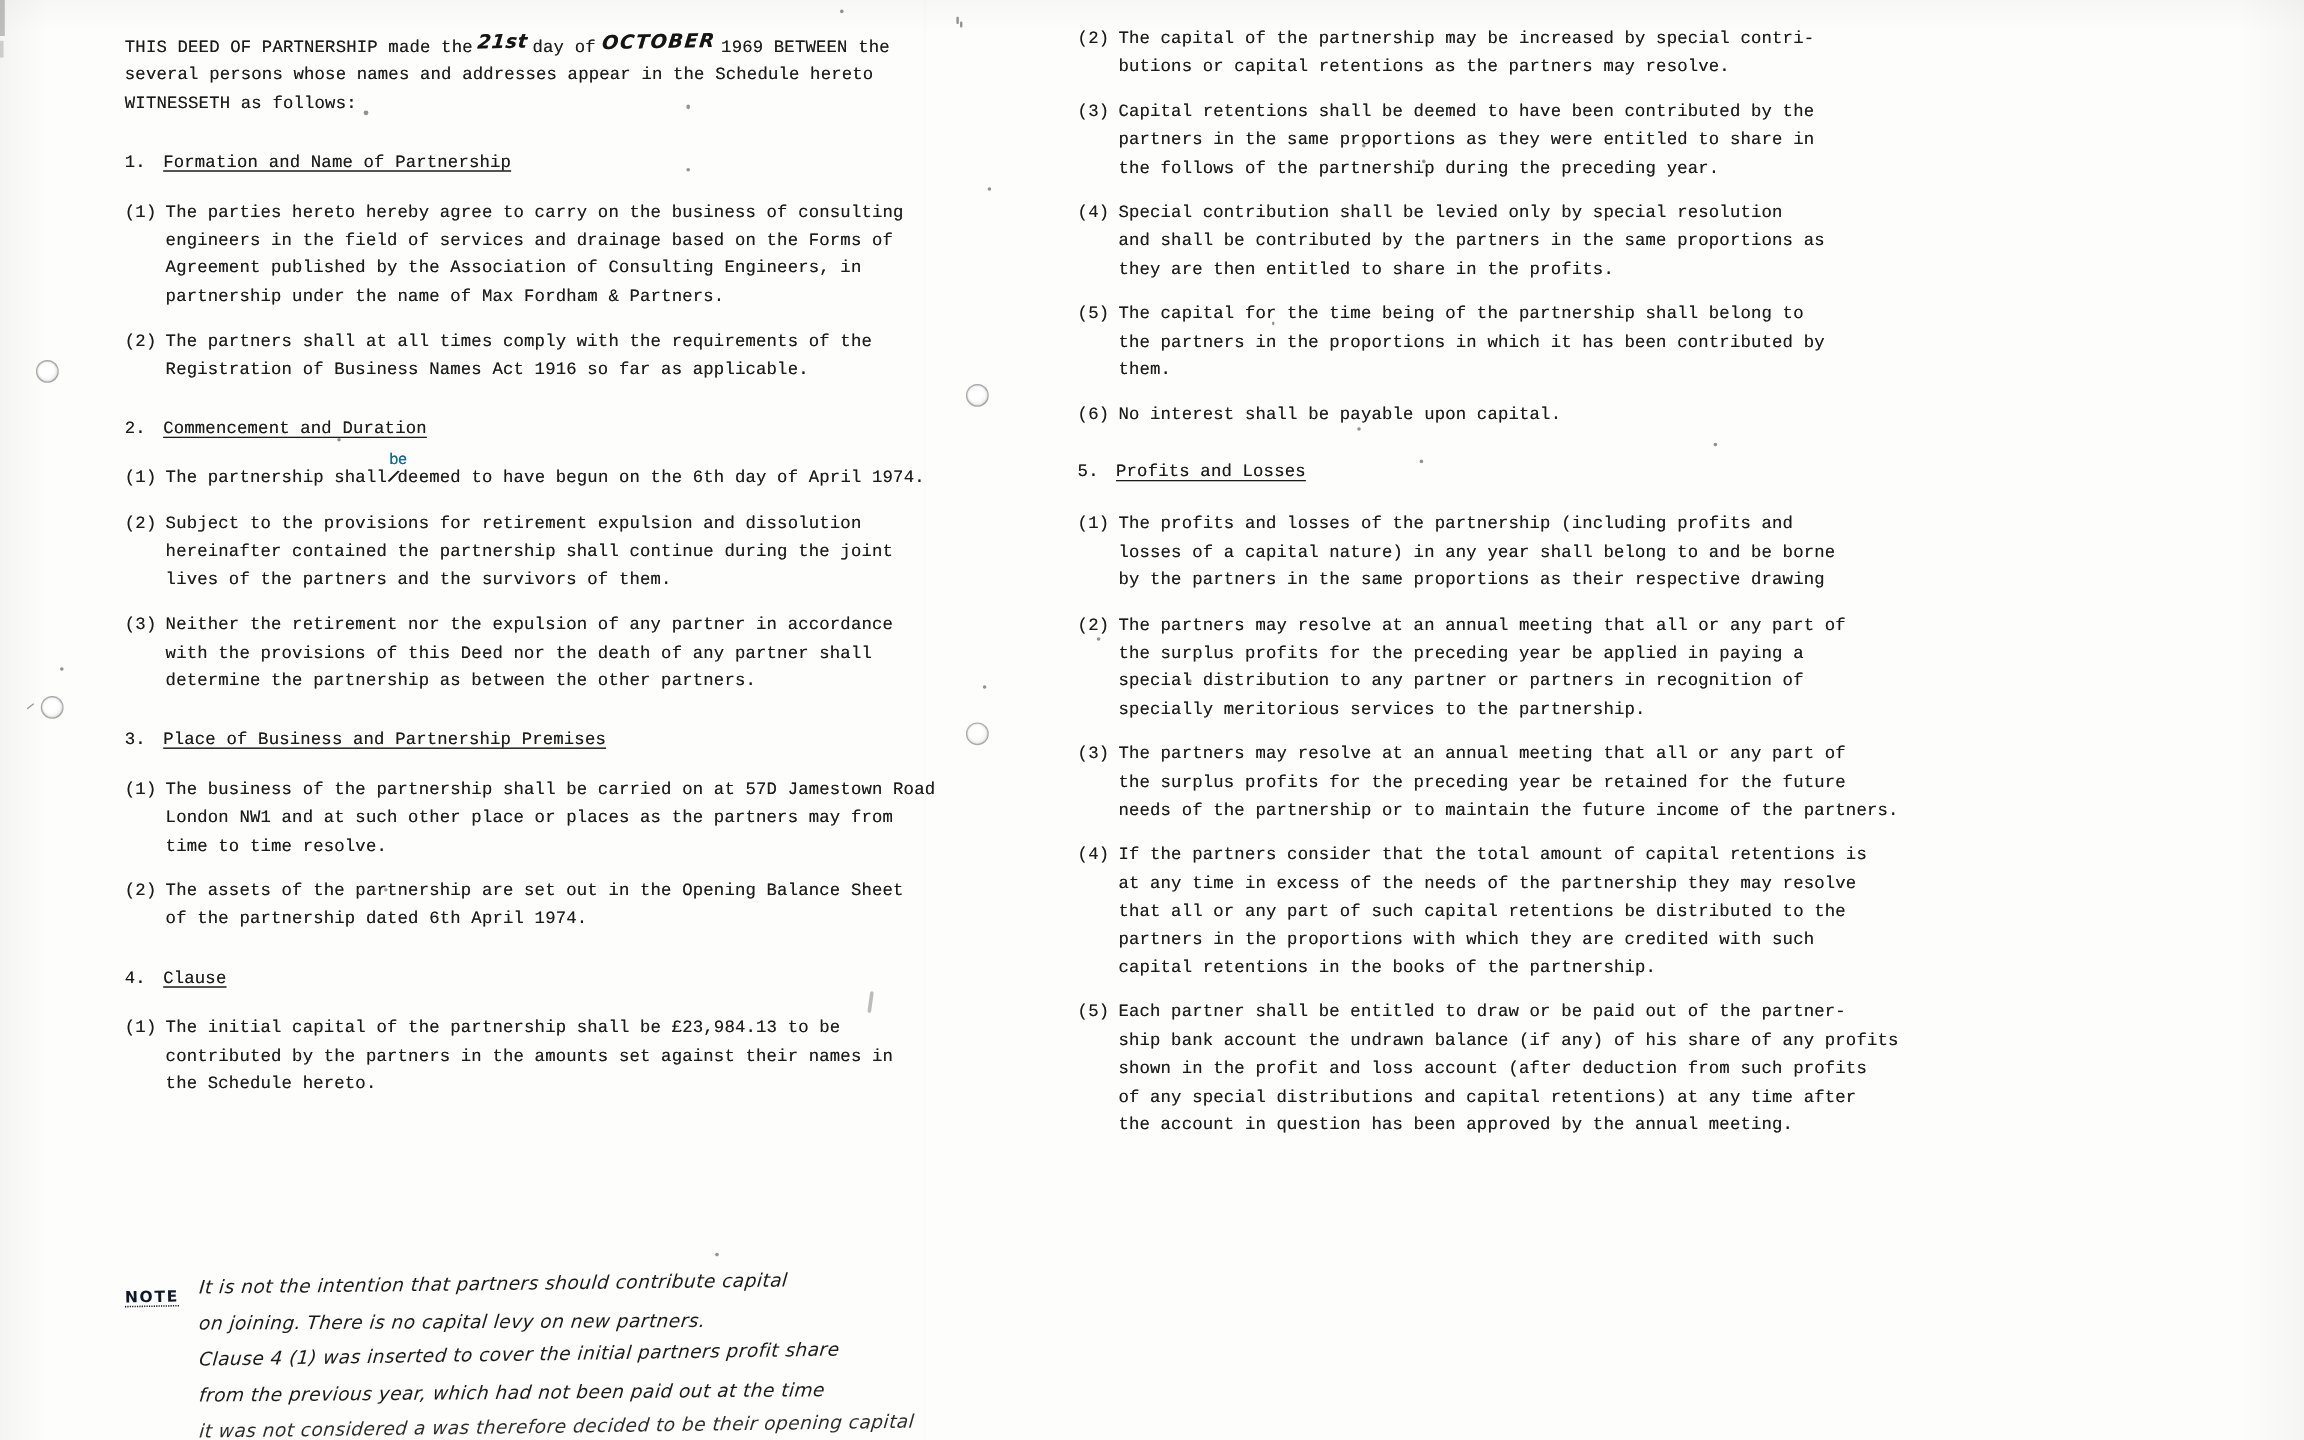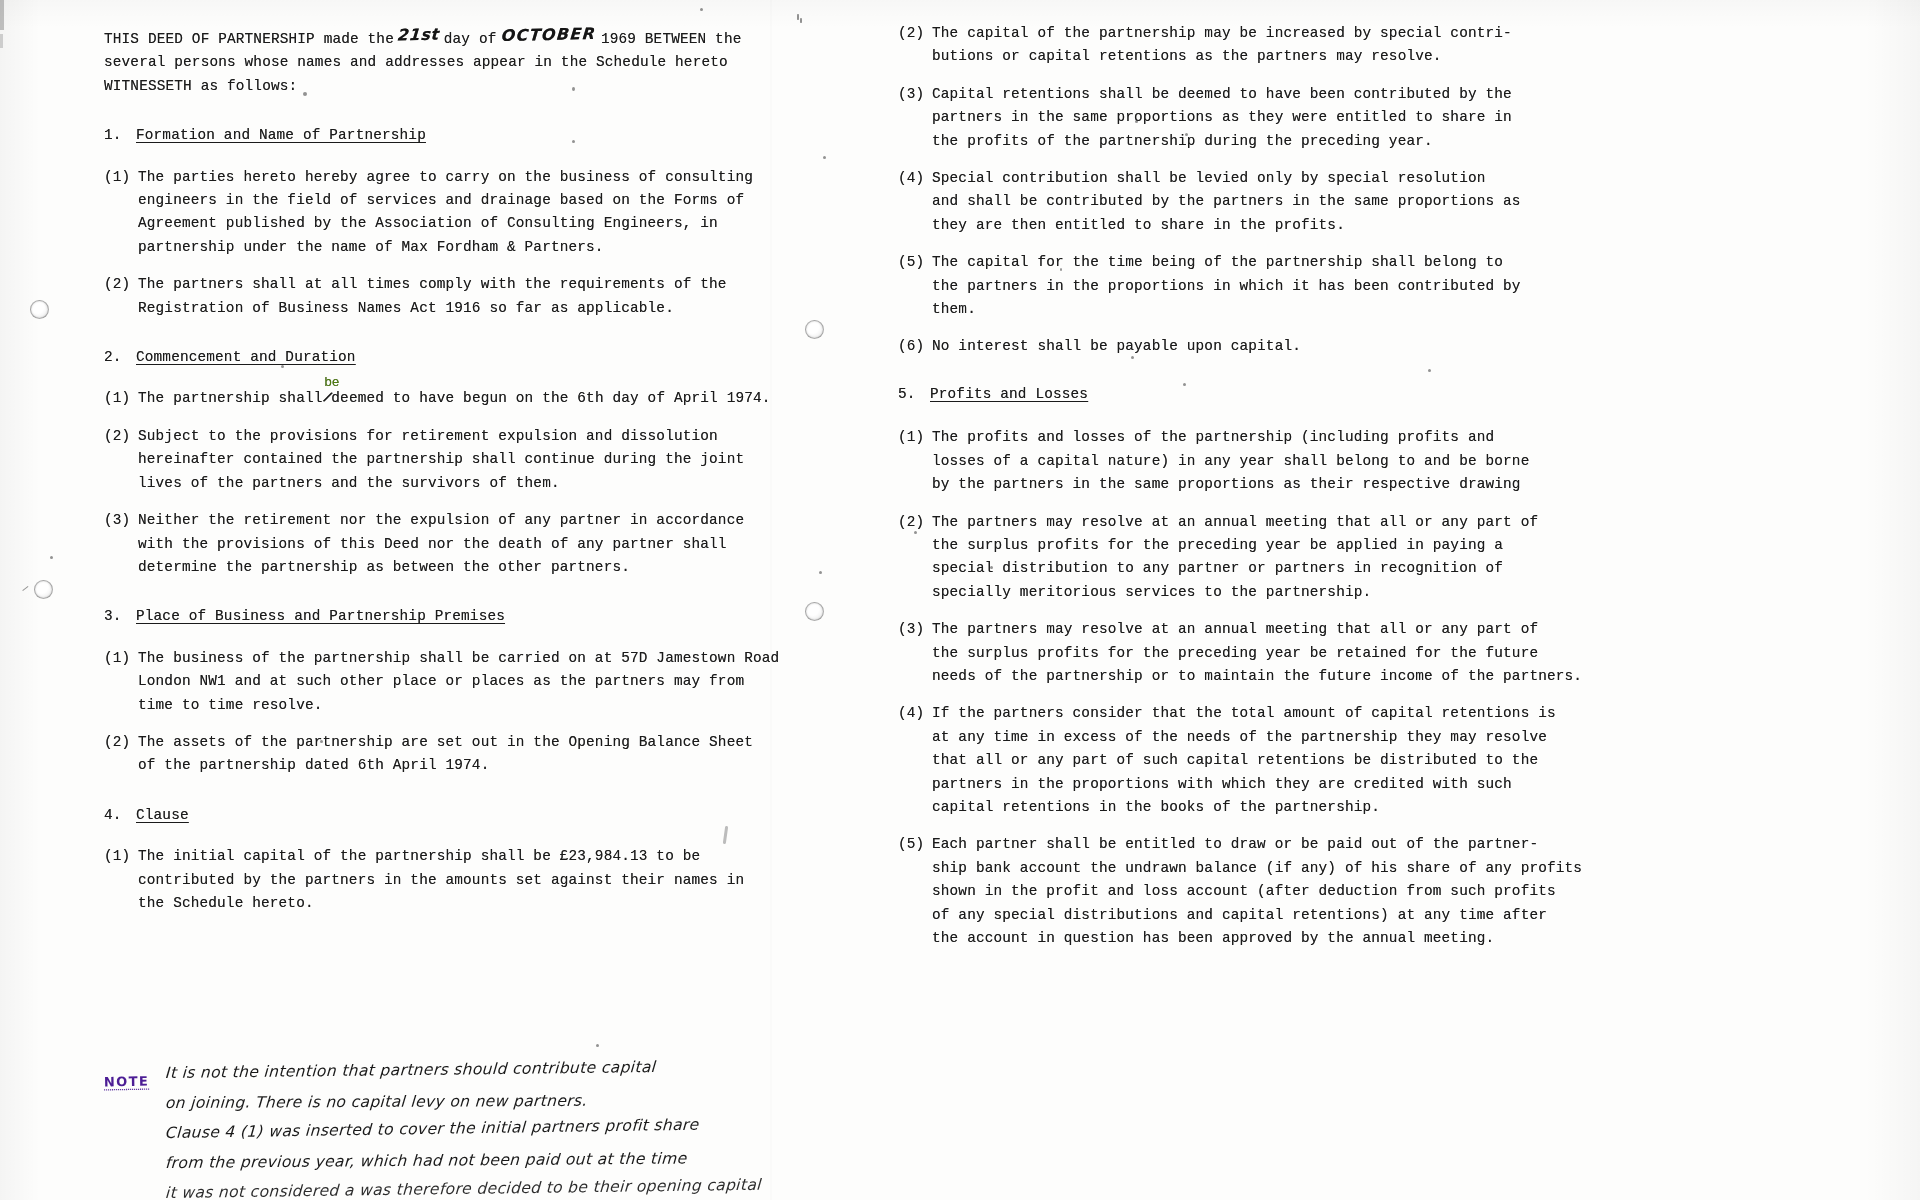--- a/index.html
+++ b/index.html
@@ -135,21 +135,21 @@
     position: relative;
     display: inline-block;
   }
   .insert-above {
     position: absolute;
     top: -17px;
     left: 2px;
     font-family: "Liberation Sans", sans-serif;
     font-size: 13px;
     letter-spacing: 0.2px;
-    color: #4d7c0f;
+    color: #0369a1;
     white-space: nowrap;
     text-align: right;
   }
   .caret-slash {
     display: inline-block;
     transform: rotate(16deg);
     color: #1b1b1b;
     font-weight: 600;
     margin: 0 0px;
   }
@@ -162,21 +162,21 @@
     width: 660px;
   }
   .note-label {
     position: absolute;
     left: 0;
     top: 16px;
     font-family: "DejaVu Sans", sans-serif;
     font-size: 13px;
     font-weight: 600;
     letter-spacing: 1.4px;
-    color: #4c1d95;
+    color: #0f172a;
     text-decoration: underline;
     text-decoration-style: dotted;
     text-underline-offset: 3px;
     transform: rotate(-1deg);
   }
   .note-lines {
     position: absolute;
     left: 62px;
     top: 0;
     width: 600px;
@@ -352,21 +352,21 @@
           <span class="para-body">
             <span class="ln">The capital of the partnership may be increased by special contri-</span>
             <span class="ln">butions or capital retentions as the partners may resolve.</span>
           </span>
         </div>
         <div class="para">
           <span class="para-num">(3)</span>
           <span class="para-body">
             <span class="ln">Capital retentions shall be deemed to have been contributed by the</span>
             <span class="ln">partners in the same proportions as they were entitled to share in</span>
-            <span class="ln">the profits of the partnership during the preceding year.</span>
+            <span class="ln">the follows of the partnership during the preceding year.</span>
           </span>
         </div>
         <div class="para">
           <span class="para-num">(4)</span>
           <span class="para-body">
             <span class="ln">Special contribution shall be levied only by special resolution</span>
             <span class="ln">and shall be contributed by the partners in the same proportions as</span>
             <span class="ln">they are then entitled to share in the profits.</span>
           </span>
         </div>

